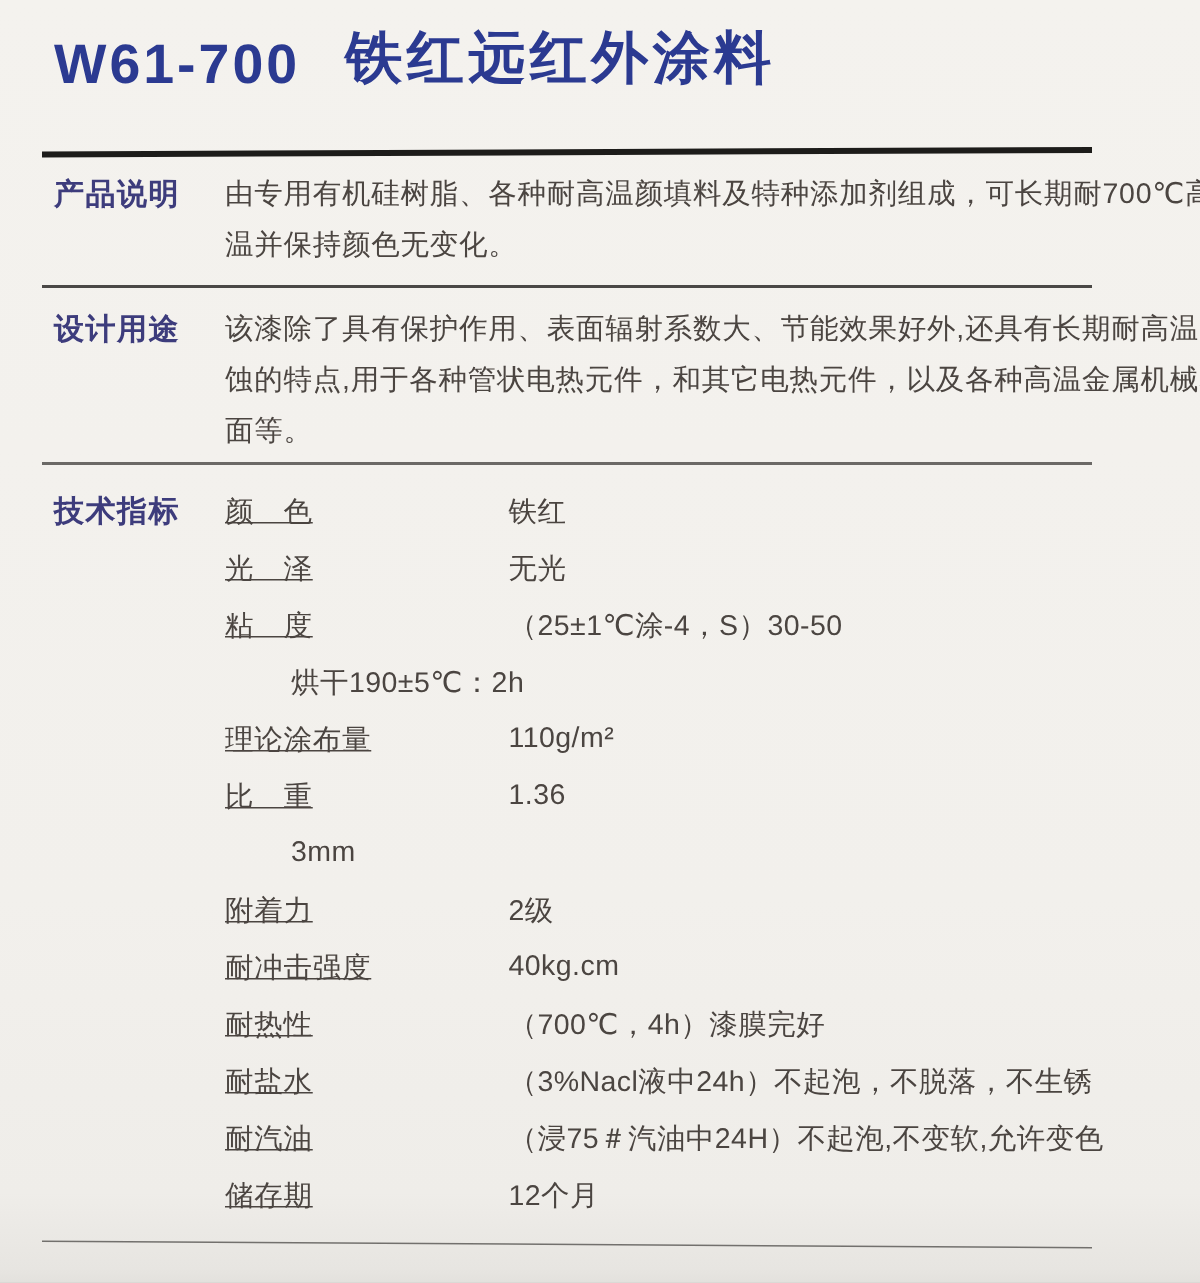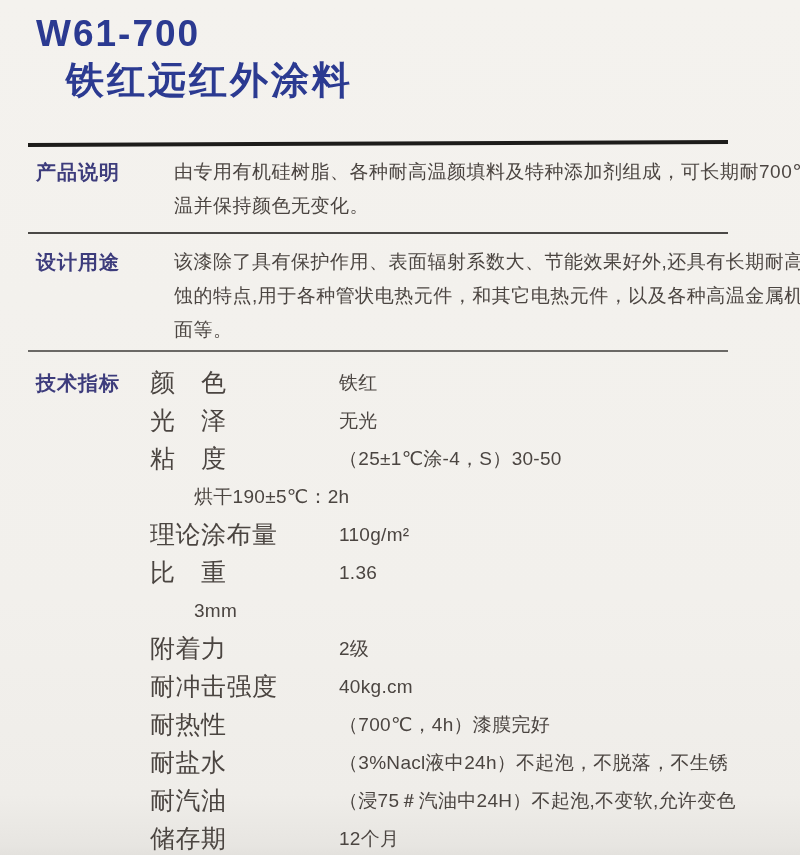--- a/index.html
+++ b/index.html
@@ -9,56 +9,56 @@
     width: 800px;
     height: 855px;
     margin: 0 auto;
     background: linear-gradient(180deg, #f4f2ee 0%, #f2f0ec 70%, #efede9 93%, #e7e5e1 99%, #e3e1dd 100%);
     font-family: "Liberation Sans", "DejaVu Sans", sans-serif;
     color: #4b4541;
     overflow: hidden;
   }
   .title {
     display: flex;
-    align-items: flex-start;
-    padding: 13px 16px 0 36px;
+    align-items: flex-end;
+    padding: 13px 4px 0 36px;
     color: #2b3a91;
     font-weight: bold;
     letter-spacing: 1px;
-    flex-direction: column;
   }
   .title .model { font-size: 37px; letter-spacing: 2px; }
   .title .prodname { font-size: 38px; margin-left: 30px; letter-spacing: 3px; }
   .rule { margin-left: 28px; width: 700px; border: 0; transform-origin: left center; }
   .rule-thick { margin-top: 37px; height: 4px; background: #1d1c1a; transform: rotate(-0.25deg); }
   .rule-medium { margin-top: 9px; height: 2px; background: #4a4846; }
   .rule-thin { margin-top: 3px; height: 1.5px; background: #6b6966; }
   .rule-bottom { margin-top: 11px; height: 1px; background: #72706d; transform: rotate(0.35deg); }
-  .section { display: flex; padding: 8px 0 0 36px; gap: 24px; }
+  .section { display: flex; padding: 8px 0 0 36px; }
   .section-2 { padding-top: 11px; }
   .section-label {
     width: 114px;
     flex: 0 0 114px;
     font-size: 20px;
     font-weight: 600;
     color: #3d3c7c;
     line-height: 34px;
     letter-spacing: 1px;
   }
   .section-body { font-size: 19px; line-height: 34px; letter-spacing: 0.5px; }
   .body-line { white-space: nowrap; }
   .specs { display: flex; padding: 12px 0 0 36px; }
   .specs-table { flex: 1; }
   .spec-row { display: flex; height: 38px; align-items: center; }
   .spec-name {
     width: 145px;
     flex: 0 0 145px;
-    font-size: 25px;
+    font-size: 19px;
     letter-spacing: 0.5px;
     white-space: nowrap;
+    text-decoration: underline;
   }
   .spec-value { font-size: 19px; letter-spacing: 0.3px; white-space: nowrap; margin-left: 44px; }
 </style>
 </head>
 <body>
 
 <div class="page">
 
   <h1 class="title">
     <span class="model">W61-700</span>

